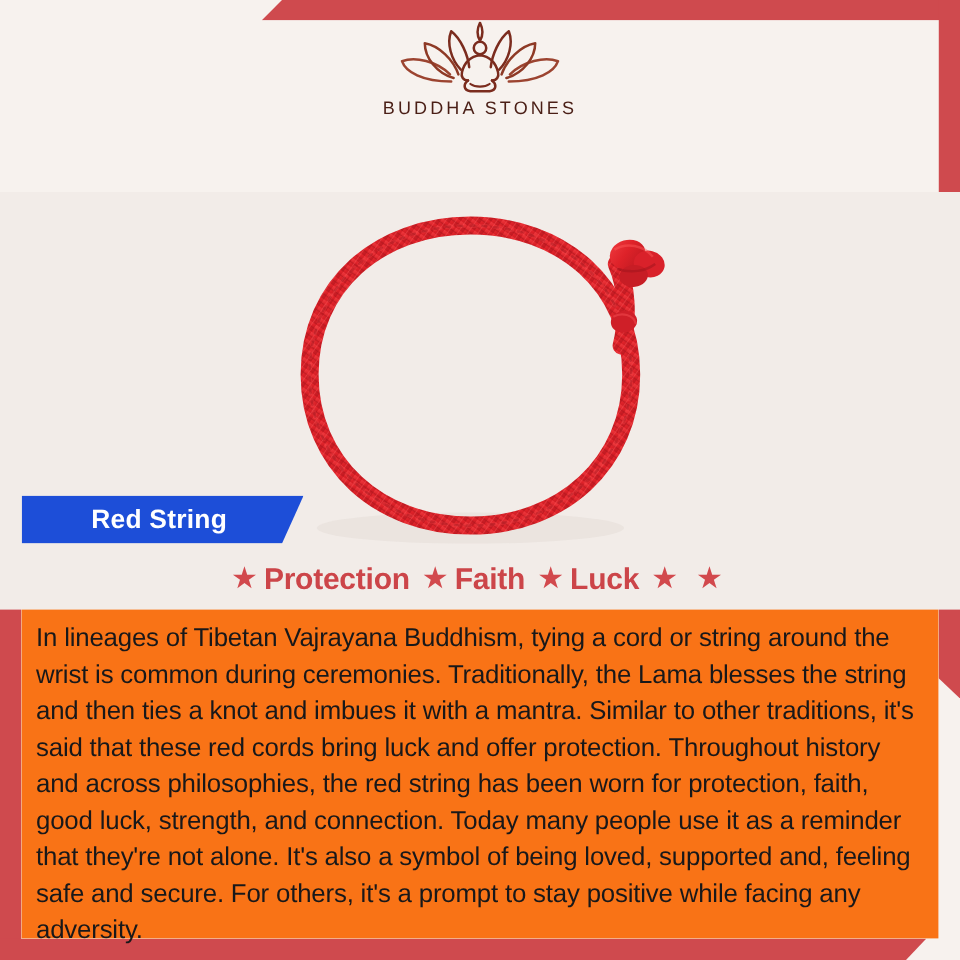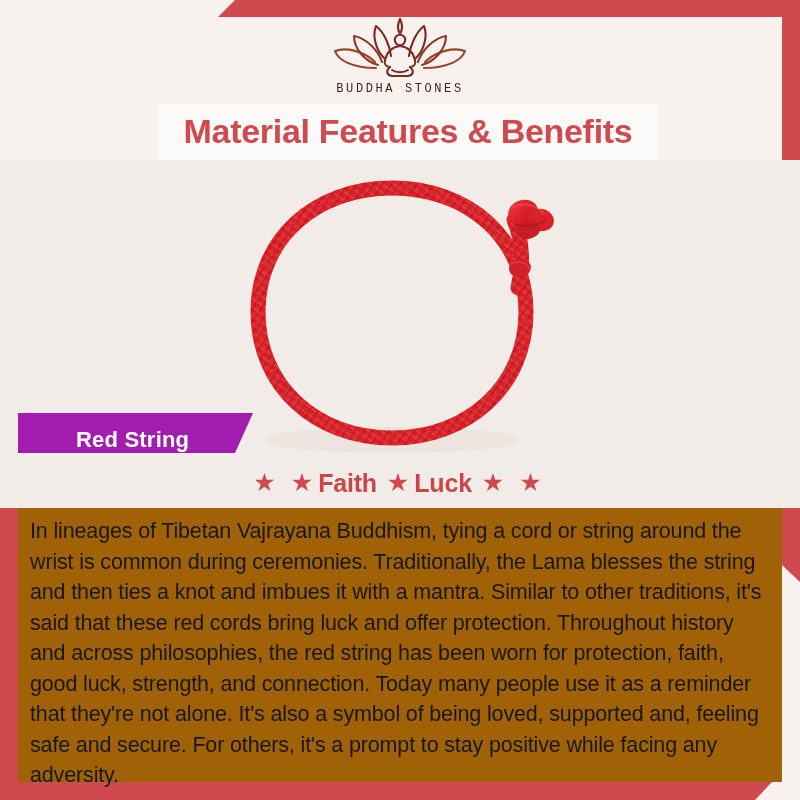--- a/index.html
+++ b/index.html
@@ -76,22 +76,22 @@
     display: flex;
     flex-direction: column;
     align-items: center;
     justify-content: flex-start;
   }
 
   #logo-mark { display: block; }
 
   #logo-wordmark {
     margin-top: 2px;
-    font-family: Liberation Mono, monospace;
-    font-size: 12px;
+    font-family: Liberation Sans, sans-serif;
+    font-size: 15px;
     letter-spacing: 2.6px;
     color: #4a1f16;
     font-weight: 400;
   }
 
   
   #title-panel {
     position: absolute;
     left: 158px;
     top: 103px;
@@ -129,24 +129,24 @@
     top: 12px;
   }
 
   
   #ribbon {
     position: absolute;
     left: 18px;
     top: 413px;
     width: 235px;
     height: 40px;
-    background: #a21caf;
+    background: #1d4ed8;
     clip-path: polygon(0 0, 100% 0, calc(100% - 18px) 100%, 0 100%);
     display: flex;
-    align-items: flex-end;
+    align-items: center;
   }
 
   #ribbon-label {
     color: #ffffff;
     font-size: 22px;
     font-weight: 700;
     letter-spacing: 0.2px;
     padding-left: 58px;
     white-space: nowrap;
   }
@@ -187,21 +187,21 @@
     letter-spacing: -0.2px;
   }
 
   
   #body-panel {
     position: absolute;
     left: 18px;
     top: 508px;
     width: 764px;
     height: 274px;
-    background: #a16207;
+    background: #f97316;
     padding: 8px 14px 0 12px;
   }
 
   #body-text {
     font-size: 21.5px;
     line-height: 30.5px;
     color: #18181a;
     font-weight: 500;
     text-align: left;
     letter-spacing: -0.15px;
@@ -240,23 +240,20 @@
 
         <path d="M64 49 C 60 52, 60 57, 66 58 L 82 58 C 88 57, 88 52, 84 49" stroke="#7b2c1e"></path>
         <path d="M66 52 C 70 55, 78 55, 82 52" stroke="#7b2c1e" stroke-width="1.8"></path>
 
         <path d="M74 16 C 71 11, 72 5, 74 1 C 76 5, 77 11, 74 16" stroke="#7b2c1e"></path>
       </g>
     </svg>
     <div id="logo-wordmark">BUDDHA STONES</div>
   </div>
 
-  <div id="title-panel">
-    <h1 id="page-title">Material Features &amp; Benefits</h1>
-  </div>
 
   <div id="photo-stage">
     <svg id="bracelet-svg" width="400" height="300" viewBox="0 0 400 300">
       <defs>
         <linearGradient id="cordGrad" x1="0" y1="0" x2="1" y2="1">
           <stop offset="0%" stop-color="#ef3b3f"></stop>
           <stop offset="45%" stop-color="#de2229"></stop>
           <stop offset="100%" stop-color="#b81820"></stop>
         </linearGradient>
         <pattern id="braid" width="7" height="7" patternUnits="userSpaceOnUse" patternTransform="rotate(35)">
@@ -300,20 +297,21 @@
     </svg>
   </div>
 
   <div id="ribbon">
     <span id="ribbon-label">Red String</span>
   </div>
 
   <div id="benefits-row">
     <span class="benefit-item">
       <span class="benefit-star">★</span>
+      <span class="benefit-label">Protection</span>
     </span>
     <span class="benefit-item">
       <span class="benefit-star">★</span>
       <span class="benefit-label">Faith</span>
     </span>
     <span class="benefit-item">
       <span class="benefit-star">★</span>
       <span class="benefit-label">Luck</span>
     </span>
     <span class="benefit-item">

